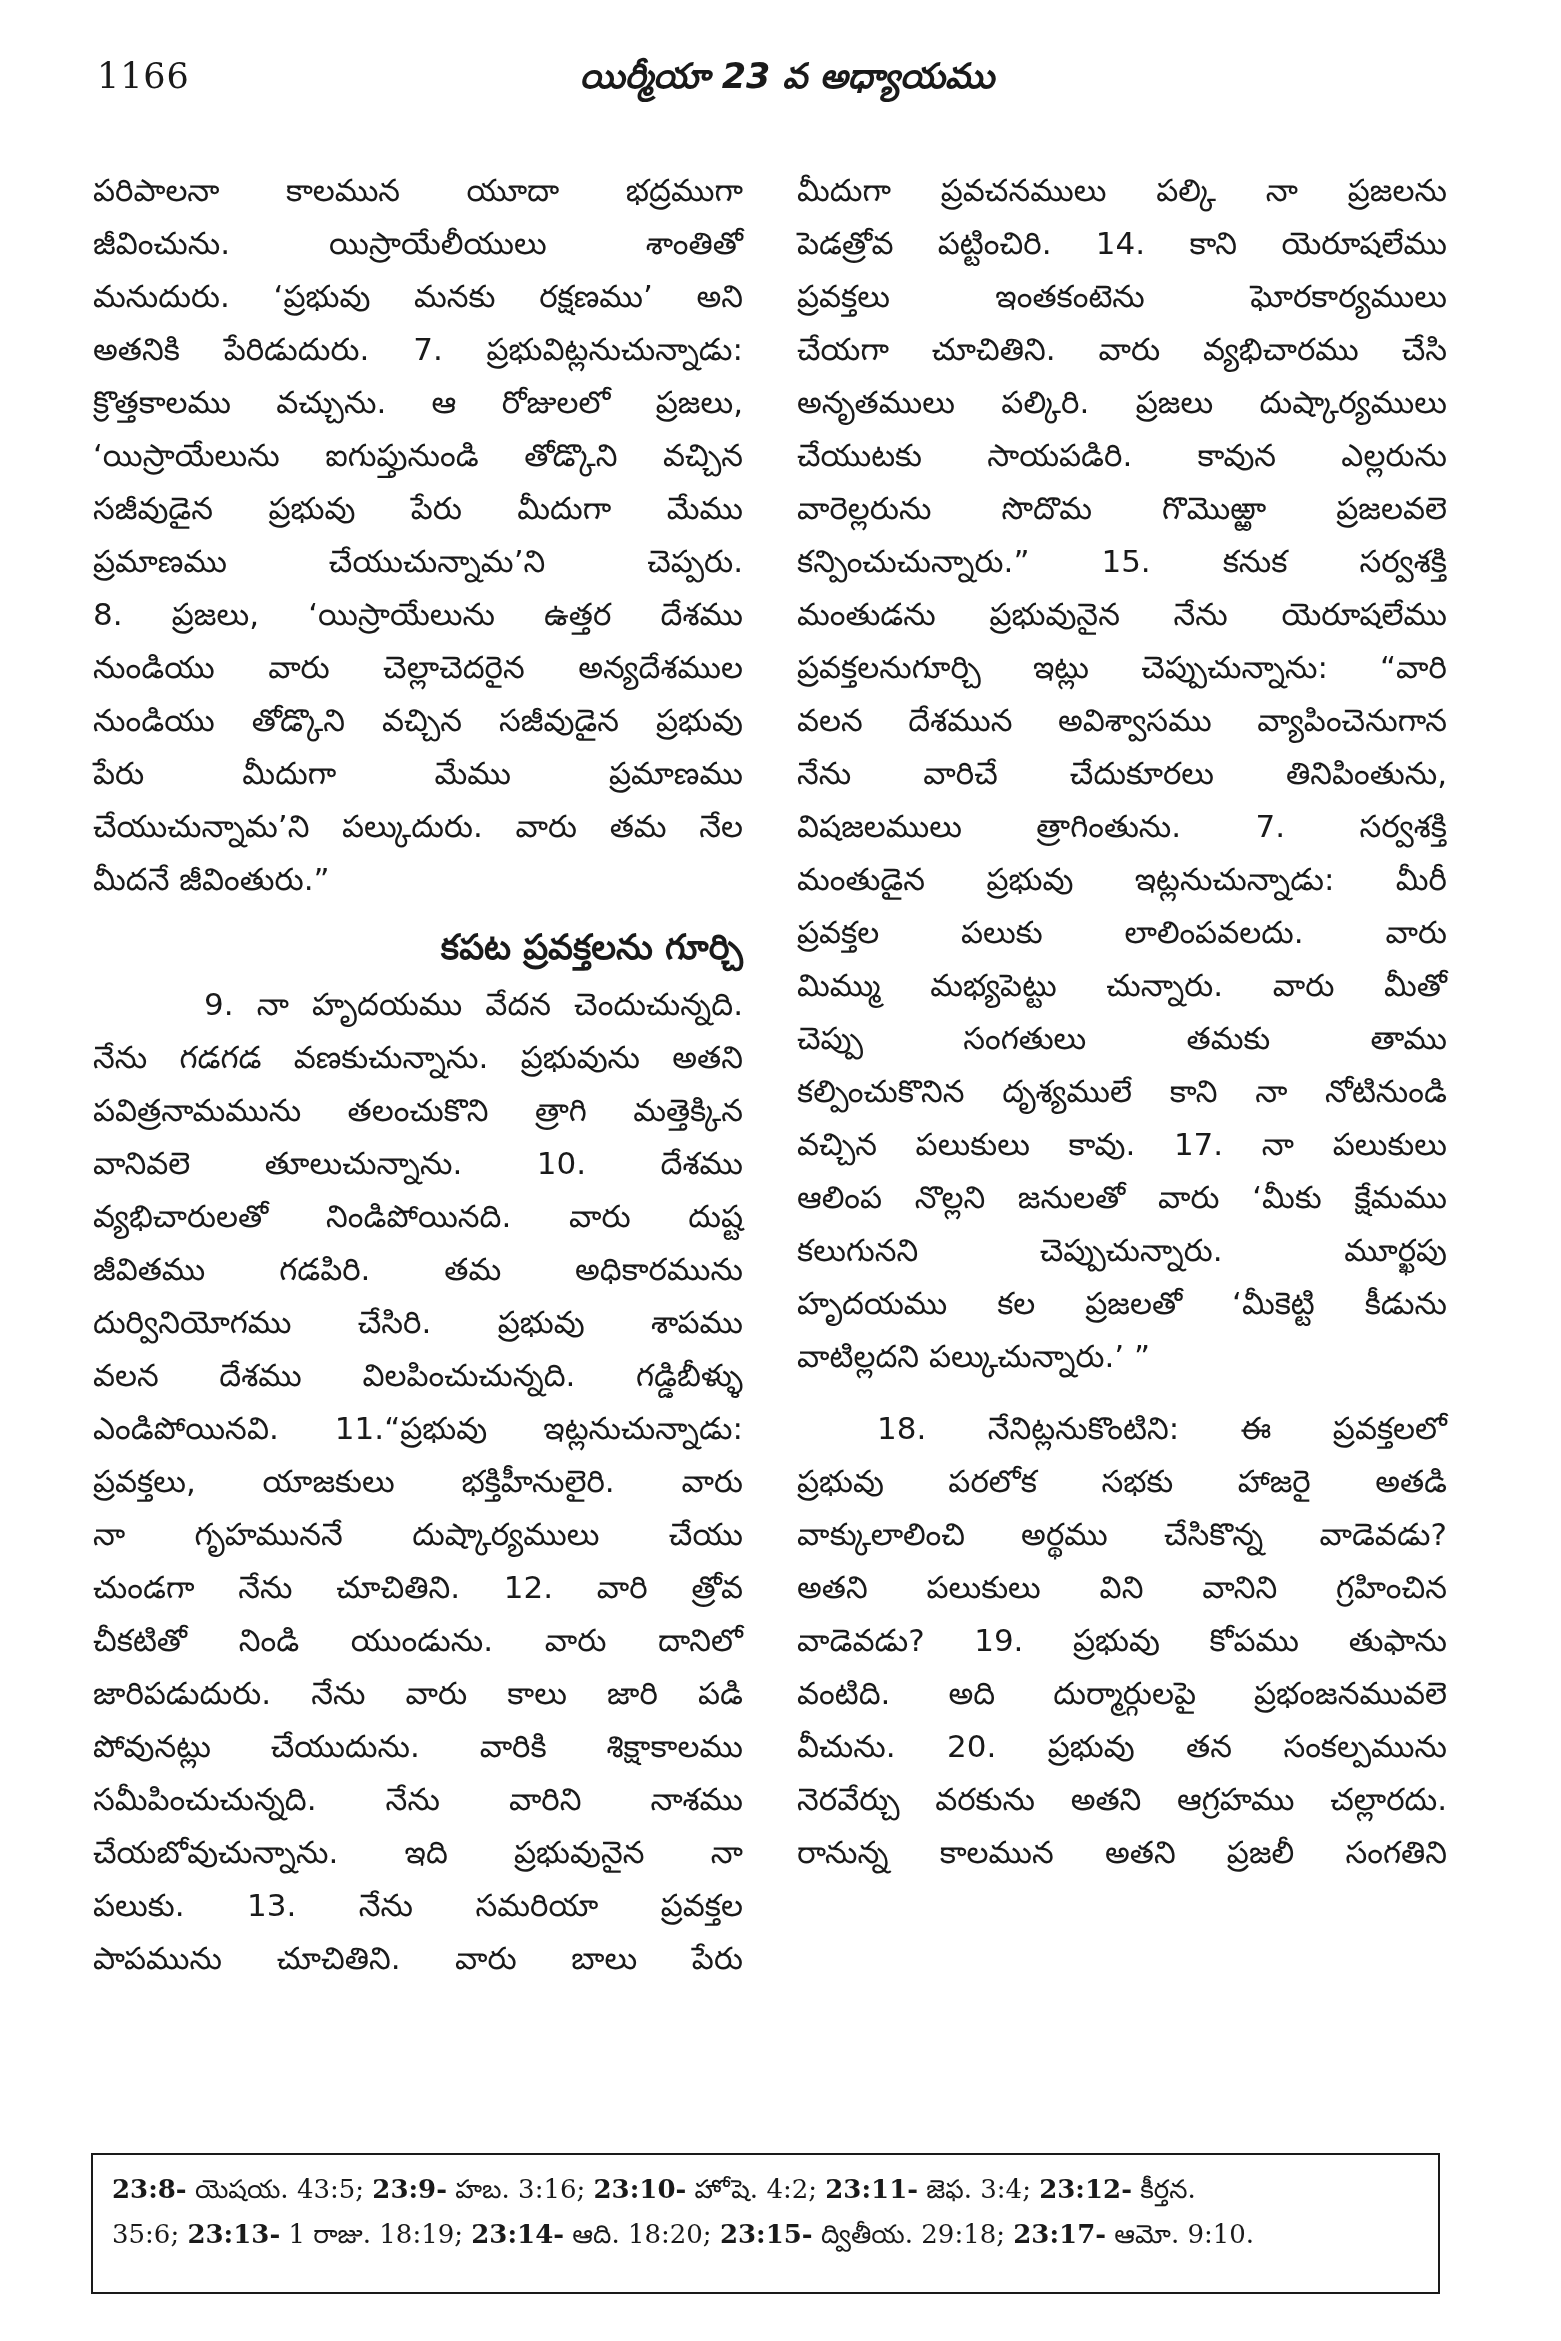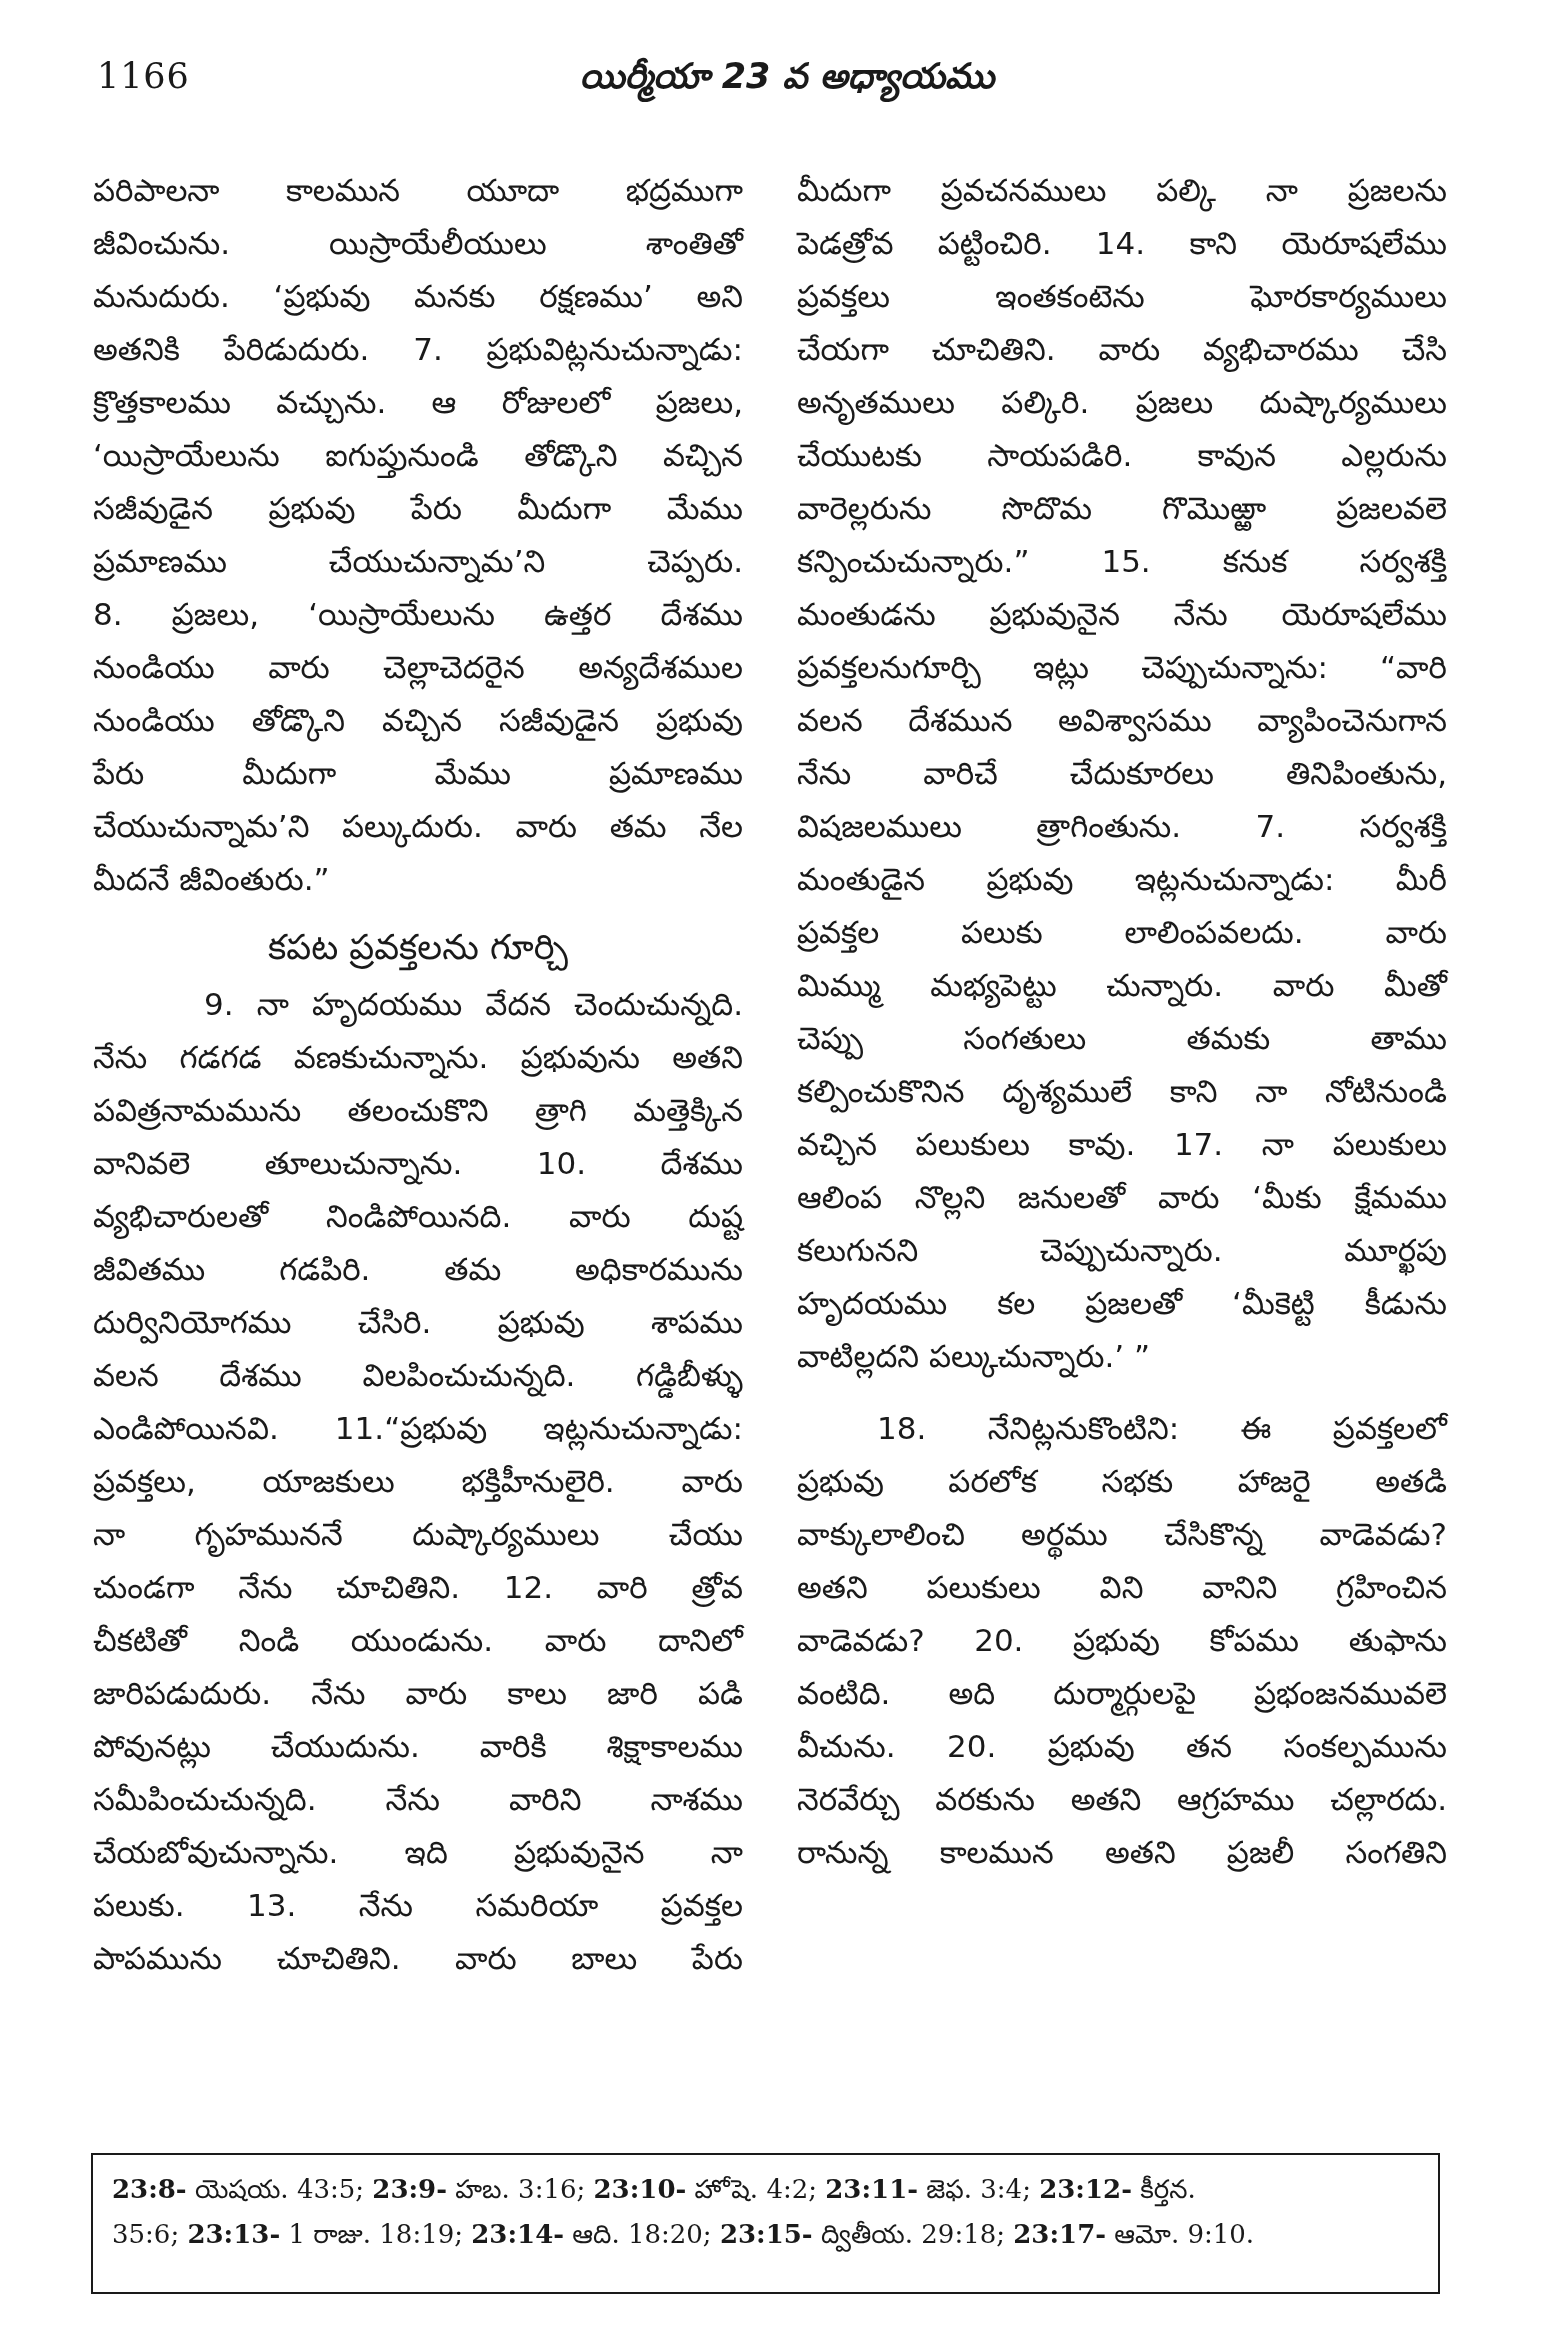--- a/index.html
+++ b/index.html
@@ -64,22 +64,22 @@
     text-align-last: left;
   }
   .line.indent {
     padding-left: 80px;
   }
   .line.indent2 {
     padding-left: 111px;
   }
   .section-heading {
     display: block;
-    text-align: center;
-    font-weight: normal;
+    text-align: right;
+    font-weight: bold;
     font-size: 35px;
     height: 62px;
     line-height: 62px;
     margin-top: 10.4px;
   }
   .para-gap { height: 19px; display: block; }
   .footnote-box {
     position: absolute;
     left: 91px;
     top: 2153px;
@@ -177,21 +177,21 @@
       <span class="line">కలుగునని చెప్పుచున్నారు. మూర్ఖపు</span>
       <span class="line">హృదయము కల ప్రజలతో ‘మీకెట్టి కీడును</span>
       <span class="line last">వాటిల్లదని పల్కుచున్నారు.’ ”</span>
     </div>
   <span class="para-gap"></span>
   <div id="right-part2">
       <span class="line indent">18. నేనిట్లనుకొంటిని: ఈ ప్రవక్తలలో</span>
       <span class="line">ప్రభువు పరలోక సభకు హాజరై అతడి</span>
       <span class="line">వాక్కులాలించి అర్థము చేసికొన్న వాడెవడు?</span>
       <span class="line">అతని పలుకులు విని వానిని గ్రహించిన</span>
-      <span class="line">వాడెవడు? 20. ప్రభువు కోపము తుఫాను</span>
+      <span class="line">వాడెవడు? 19. ప్రభువు కోపము తుఫాను</span>
       <span class="line">వంటిది. అది దుర్మార్గులపై ప్రభంజనమువలె</span>
       <span class="line">వీచును. 20. ప్రభువు తన సంకల్పమును</span>
       <span class="line">నెరవేర్చు వరకును అతని ఆగ్రహము చల్లారదు.</span>
       <span class="line">రానున్న కాలమున అతని ప్రజలీ సంగతిని</span>
     </div>
 </div>
 
 <div class="footnote-box">
   <span class="fn-line" id="fn-line1"><span class="fn-ref">23:8-</span><span class="fn-text"> యెషయ. 43:5; </span><span class="fn-ref">23:9-</span><span class="fn-text"> హబ. 3:16; </span><span class="fn-ref">23:10-</span><span class="fn-text"> హోషె. 4:2; </span><span class="fn-ref">23:11-</span><span class="fn-text"> జెఫ. 3:4; </span><span class="fn-ref">23:12-</span><span class="fn-text"> కీర్తన.</span></span>
   <span class="fn-line" id="fn-line2">

